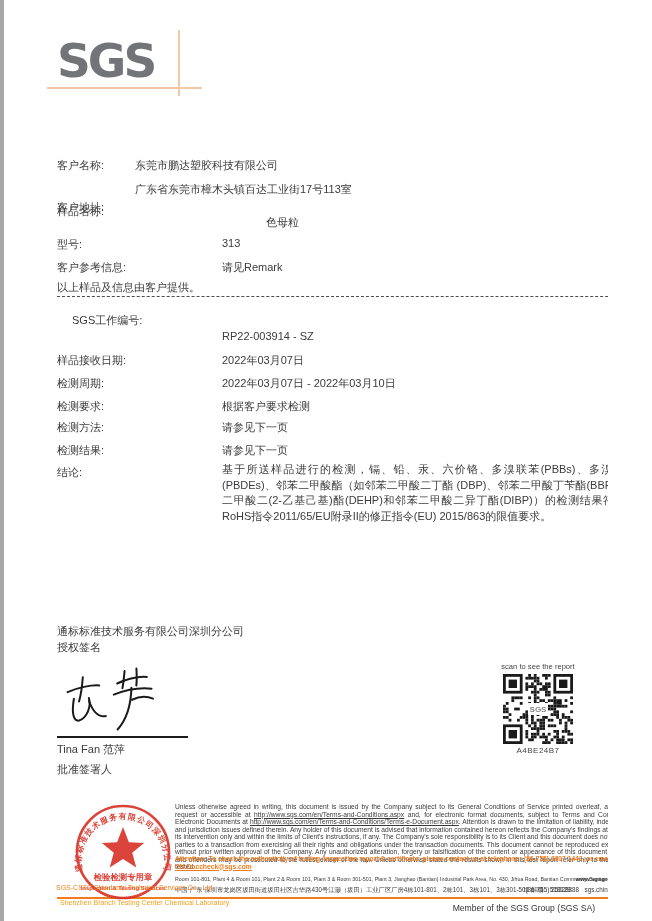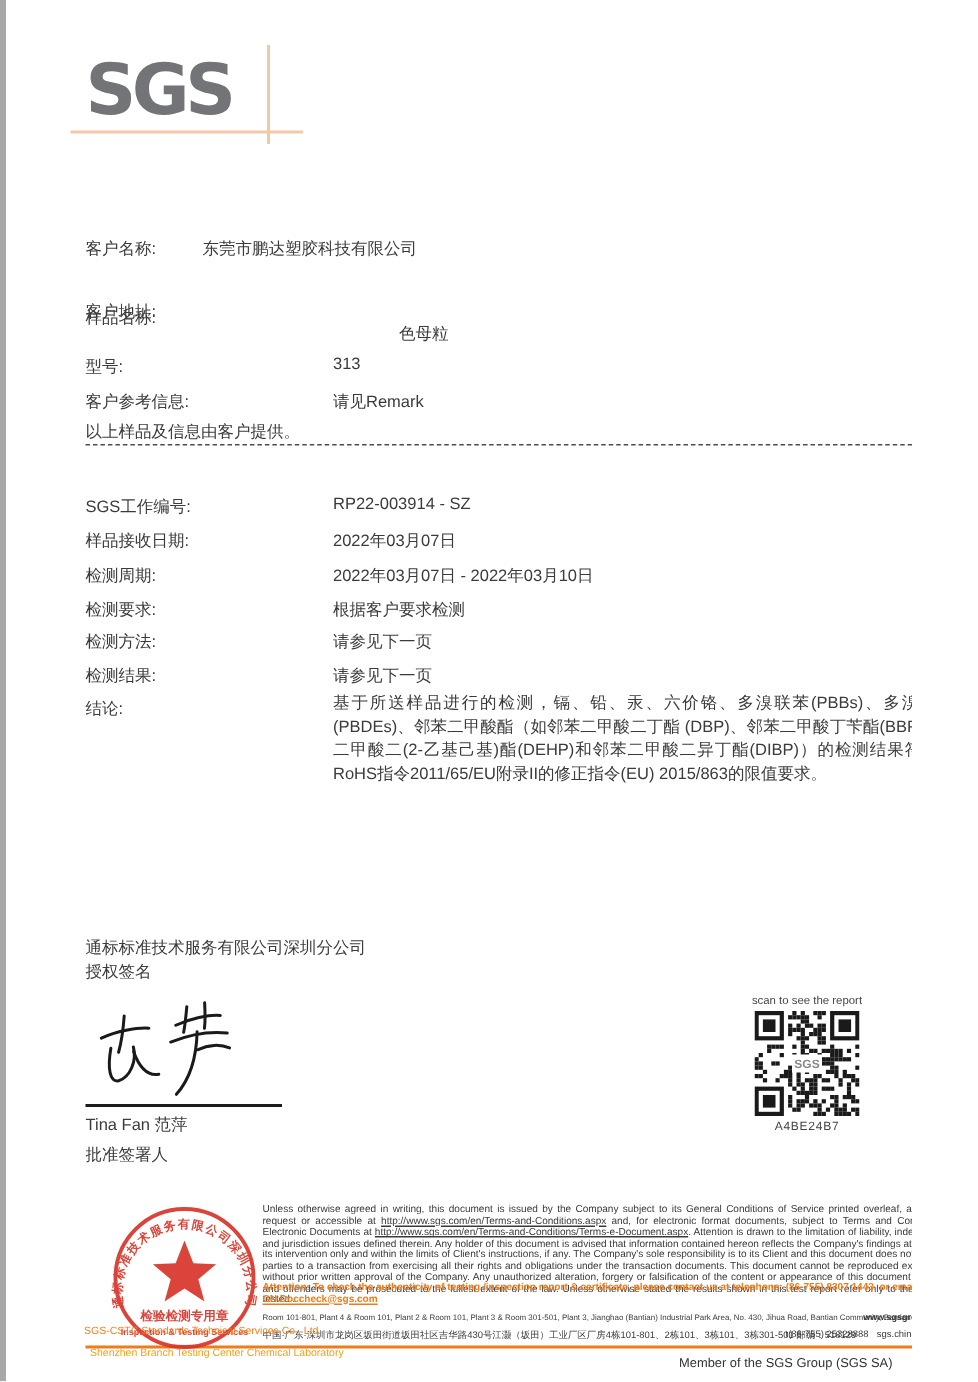--- a/index.html
+++ b/index.html
@@ -68,32 +68,33 @@
   <div class="edge-strip"></div>
 
   <div class="logo-text">SGS</div>
   <div class="logo-hline"></div>
   <div class="logo-vline"></div>
 
 
   <div class="lbl" style="top:158px;">客户名称:</div>
   <div class="val val-n" style="top:158px;">东莞市鹏达塑胶科技有限公司</div>
   <div class="lbl" style="top:182px;margin-top:18px;">客户地址:</div>
+  <div class="val val-n" style="top:182px;">广东省东莞市樟木头镇百达工业街17号113室</div>
 
   <div class="lbl" style="top:204px;">样品名称:</div>
   <div class="val val-w" style="top:215px;margin-left:44px;">色母粒</div>
   <div class="lbl" style="top:237px;">型号:</div>
   <div class="val val-w" style="top:237px;">313</div>
   <div class="lbl" style="top:260px;">客户参考信息:</div>
   <div class="val val-w" style="top:260px;">请见Remark</div>
   <div class="lbl" style="top:280px;">以上样品及信息由客户提供。</div>
 
   <div class="dash-divider"></div>
 
-  <div class="lbl" style="top:330px;">SGS工作编号:</div>
+  <div class="lbl" style="top:313px;margin-left:15px;">SGS工作编号:</div>
   <div class="val val-w" style="top:330px;">RP22-003914 - SZ</div>
   <div class="lbl" style="top:353px;">样品接收日期:</div>
   <div class="val val-w" style="top:353px;">2022年03月07日</div>
   <div class="lbl" style="top:376px;">检测周期:</div>
   <div class="val val-w" style="top:376px;">2022年03月07日 - 2022年03月10日</div>
   <div class="lbl" style="top:399px;">检测要求:</div>
   <div class="val val-w" style="top:399px;">根据客户要求检测</div>
   <div class="lbl" style="top:420px;">检测方法:</div>
   <div class="val val-w" style="top:420px;">请参见下一页</div>
   <div class="lbl" style="top:443px;">检测结果:</div>

